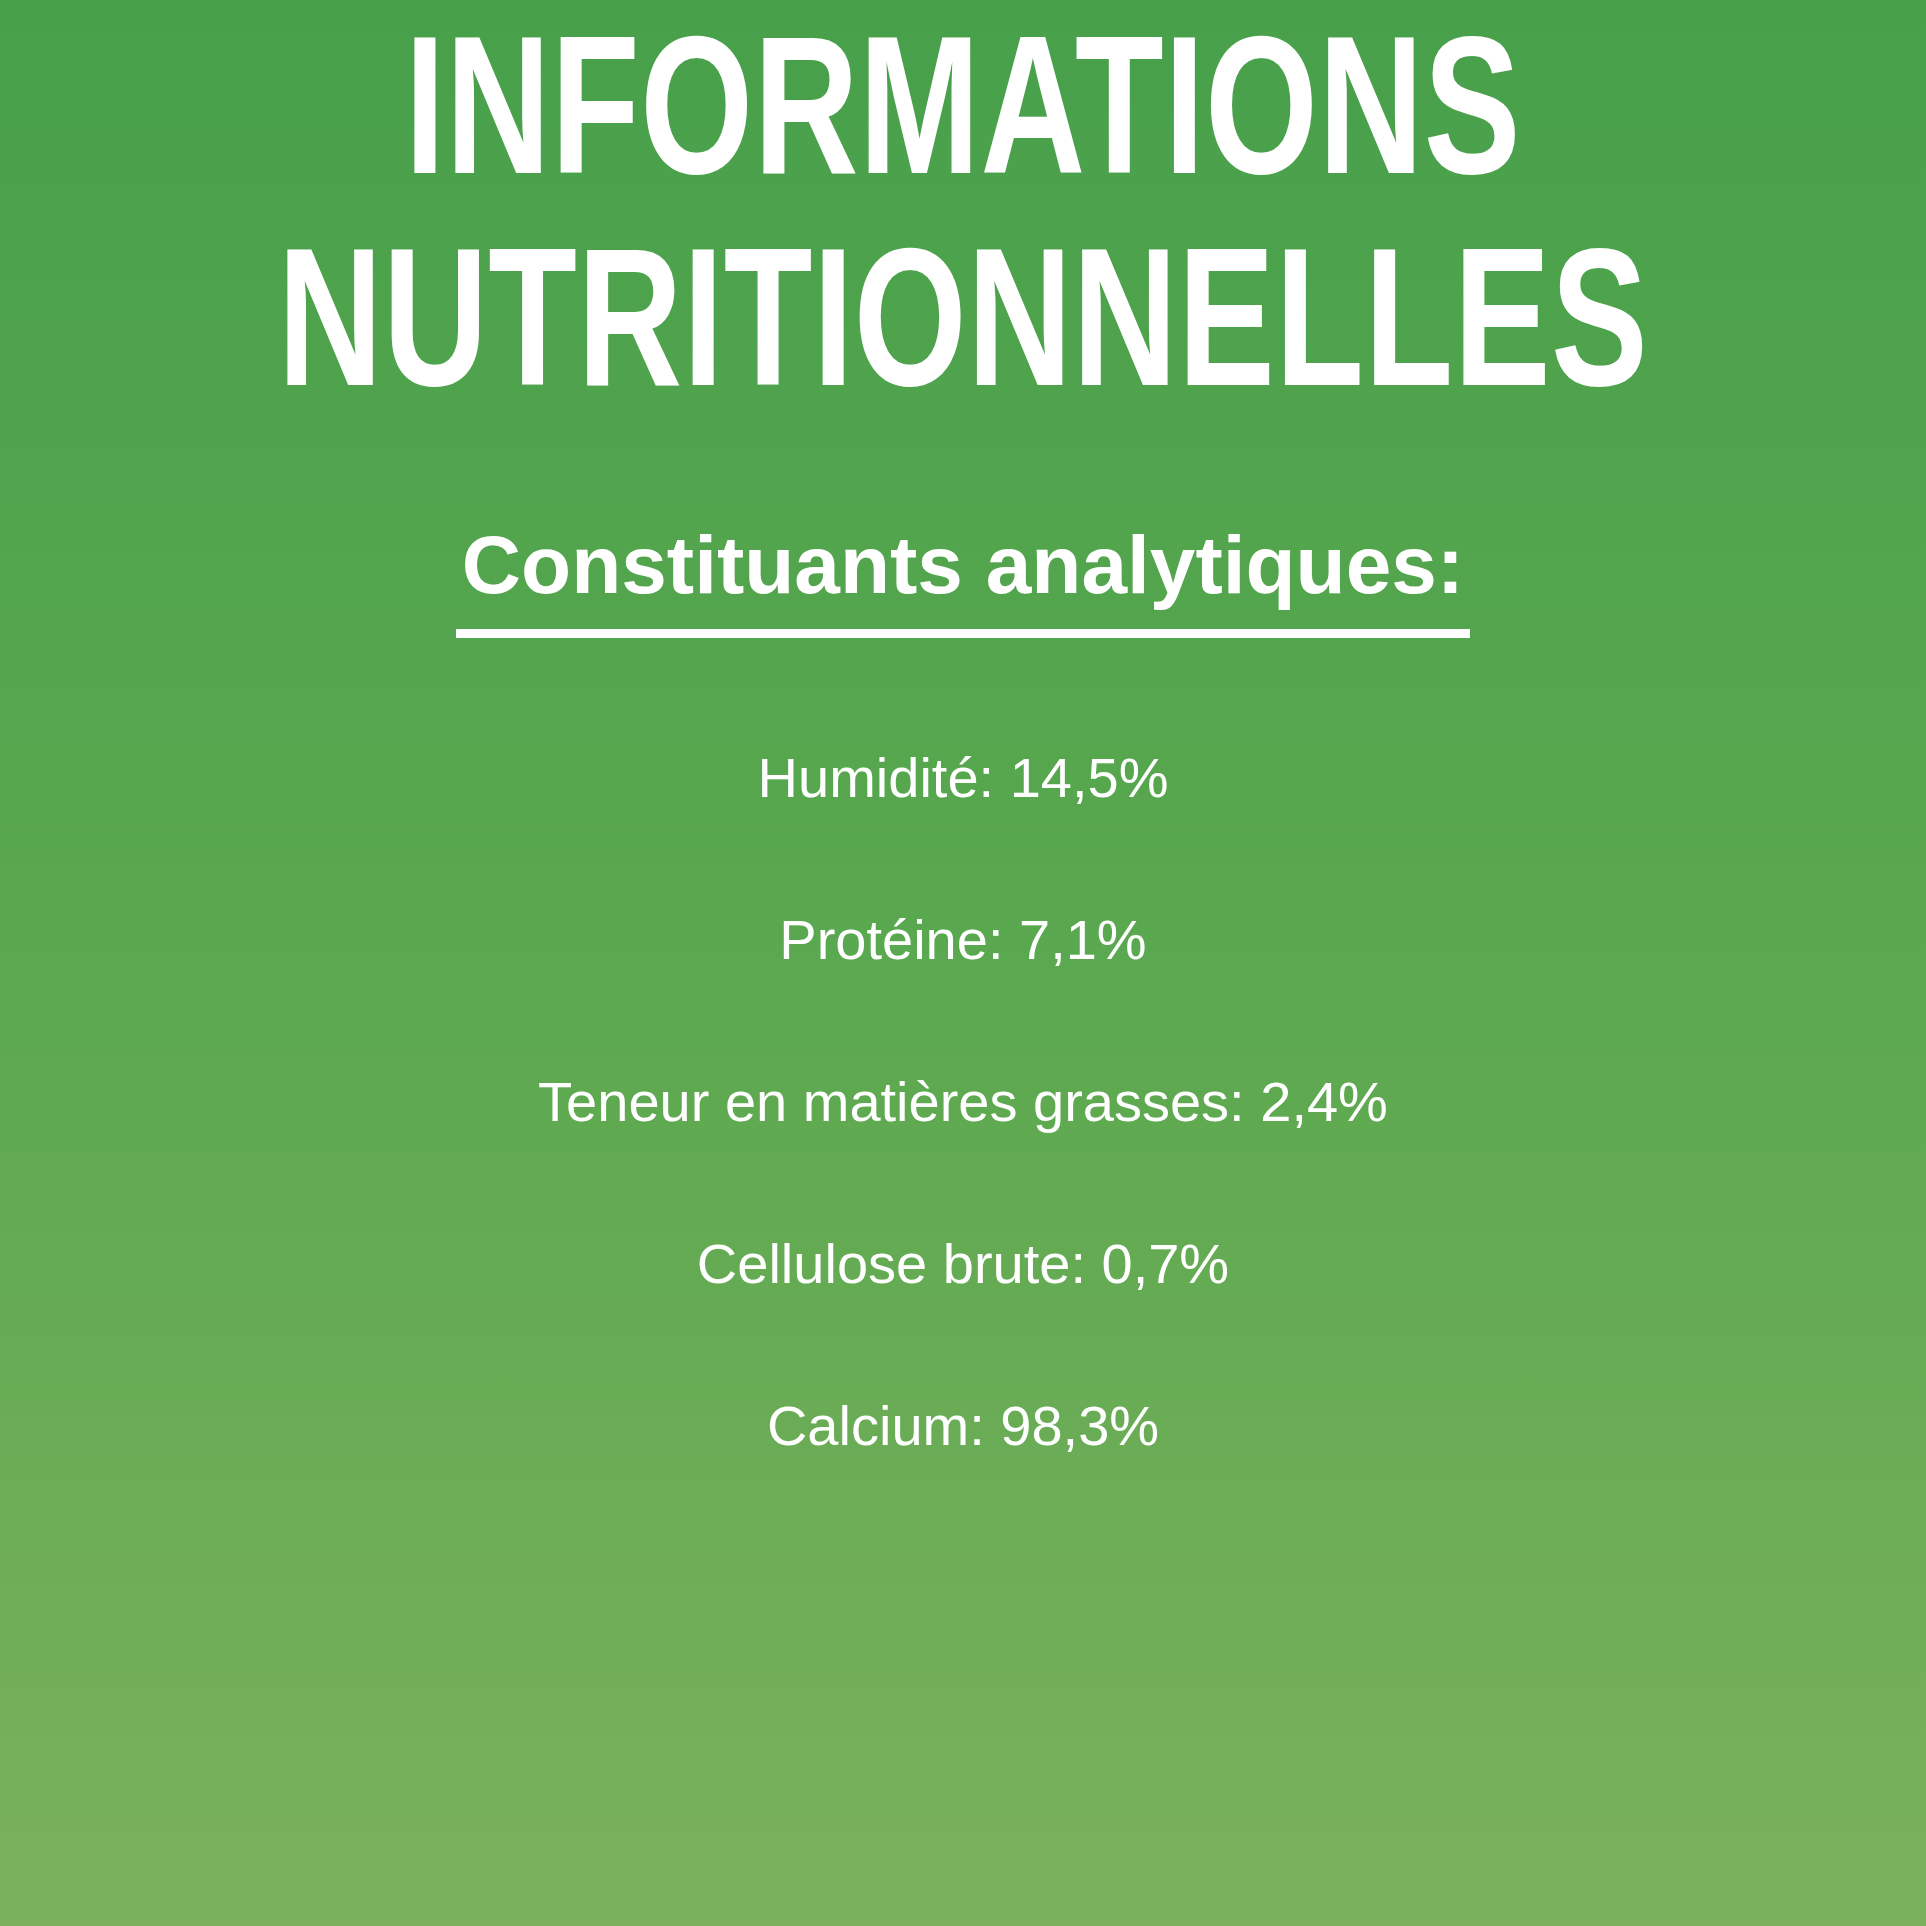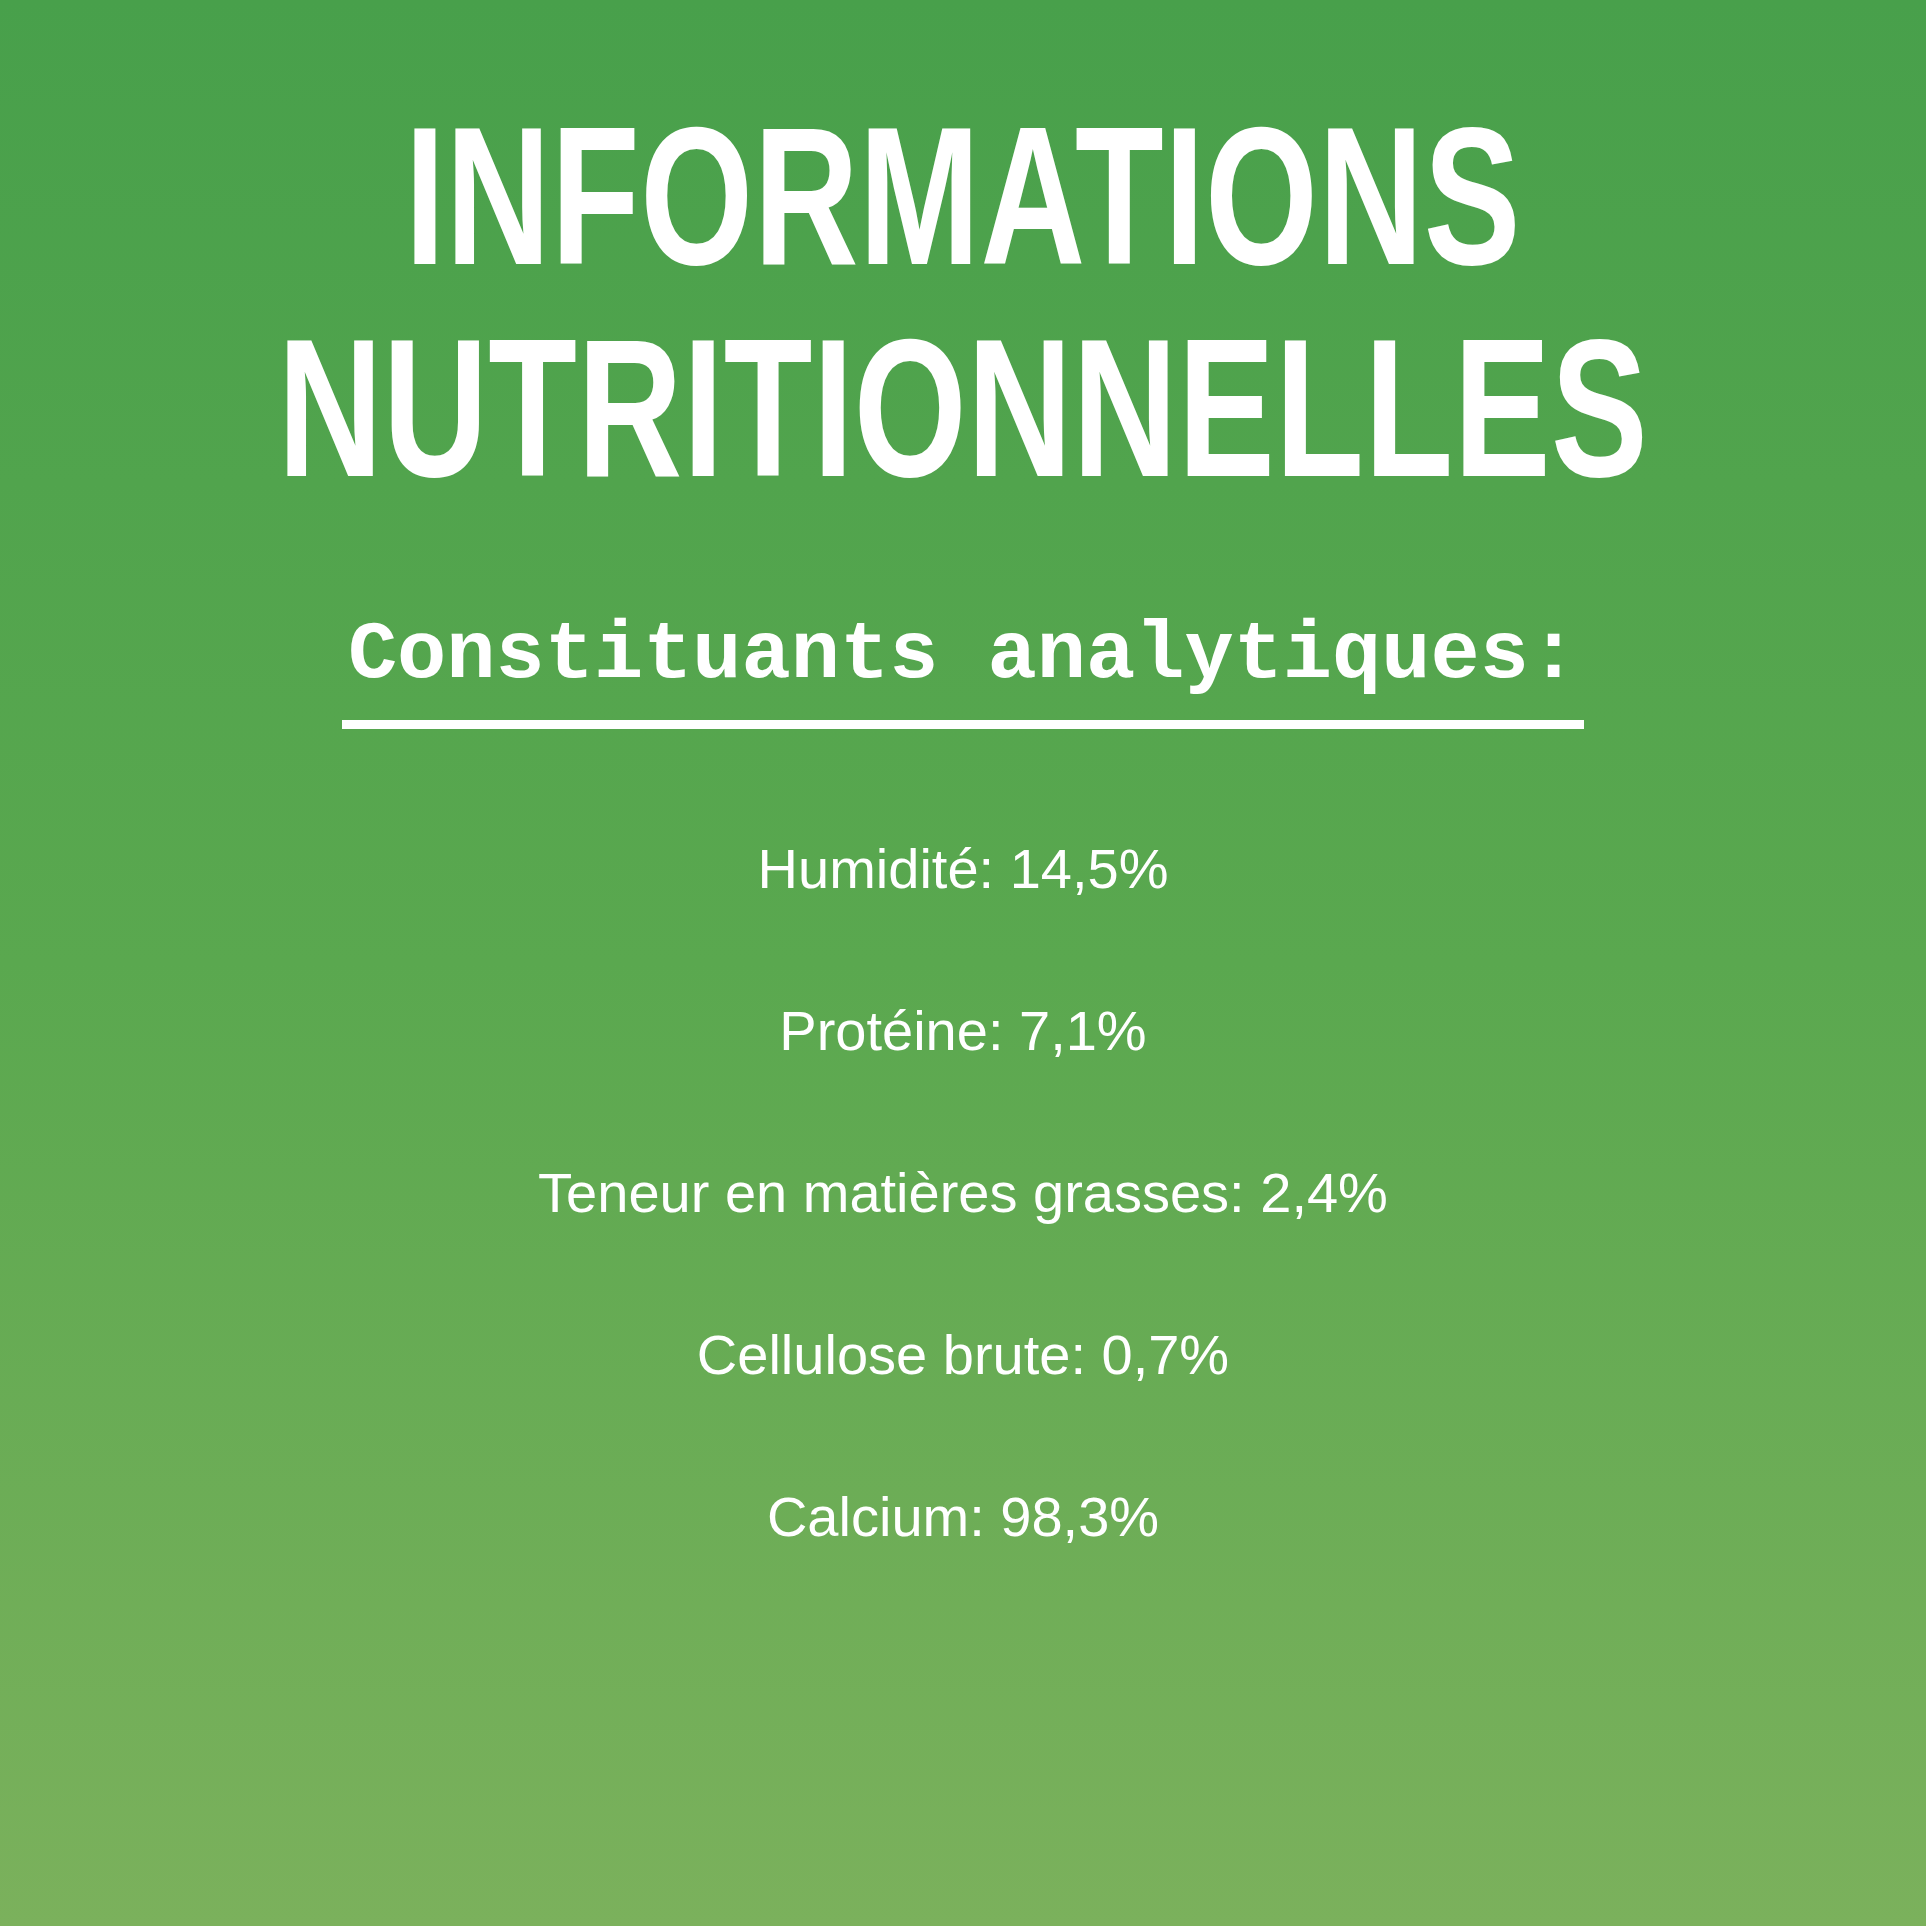--- a/index.html
+++ b/index.html
@@ -14,21 +14,20 @@
     font-family: "Liberation Sans", sans-serif;
     color: var(--fg, #ffffff);
   }
   .panel {
     width: 1926px;
     height: 1926px;
     display: block;
     text-align: center;
   }
   .title {
-    padding-top: 91px;
   }
   .title-line {
     font-size: 196px;
     line-height: 212px;
     font-weight: 700;
     letter-spacing: 0.8px;
     white-space: nowrap;
     transform: scaleX(0.74);
     transform-origin: 50% 50%;
   }
@@ -36,21 +35,20 @@
     margin-top: 91px;
   }
   .section-heading {
     display: inline-block;
     font-size: 82px;
     line-height: 99px;
     font-weight: 700;
     padding: 0 6.2px 15.4px 6.2px;
     border-bottom: 9.2px solid var(--fg, #ffffff);
     white-space: nowrap;
-    font-family: Liberation Mono, monospace;
   }
   .nutrition-list {
     margin-top: 99px;
   }
   .nutrition-line {
     font-size: 56px;
     line-height: 82px;
     font-weight: 400;
     margin-bottom: 80px;
     white-space: nowrap;

